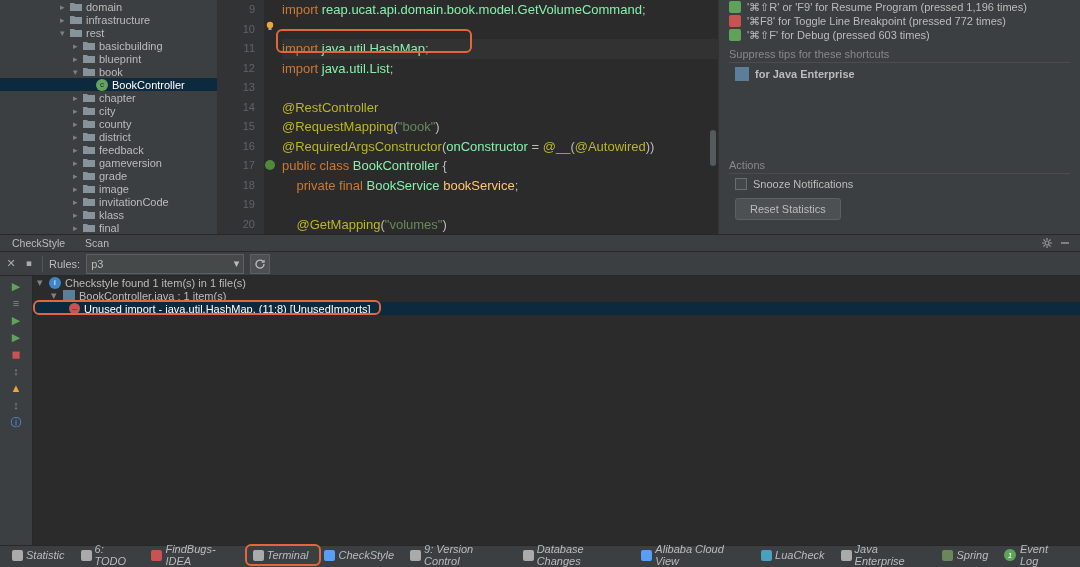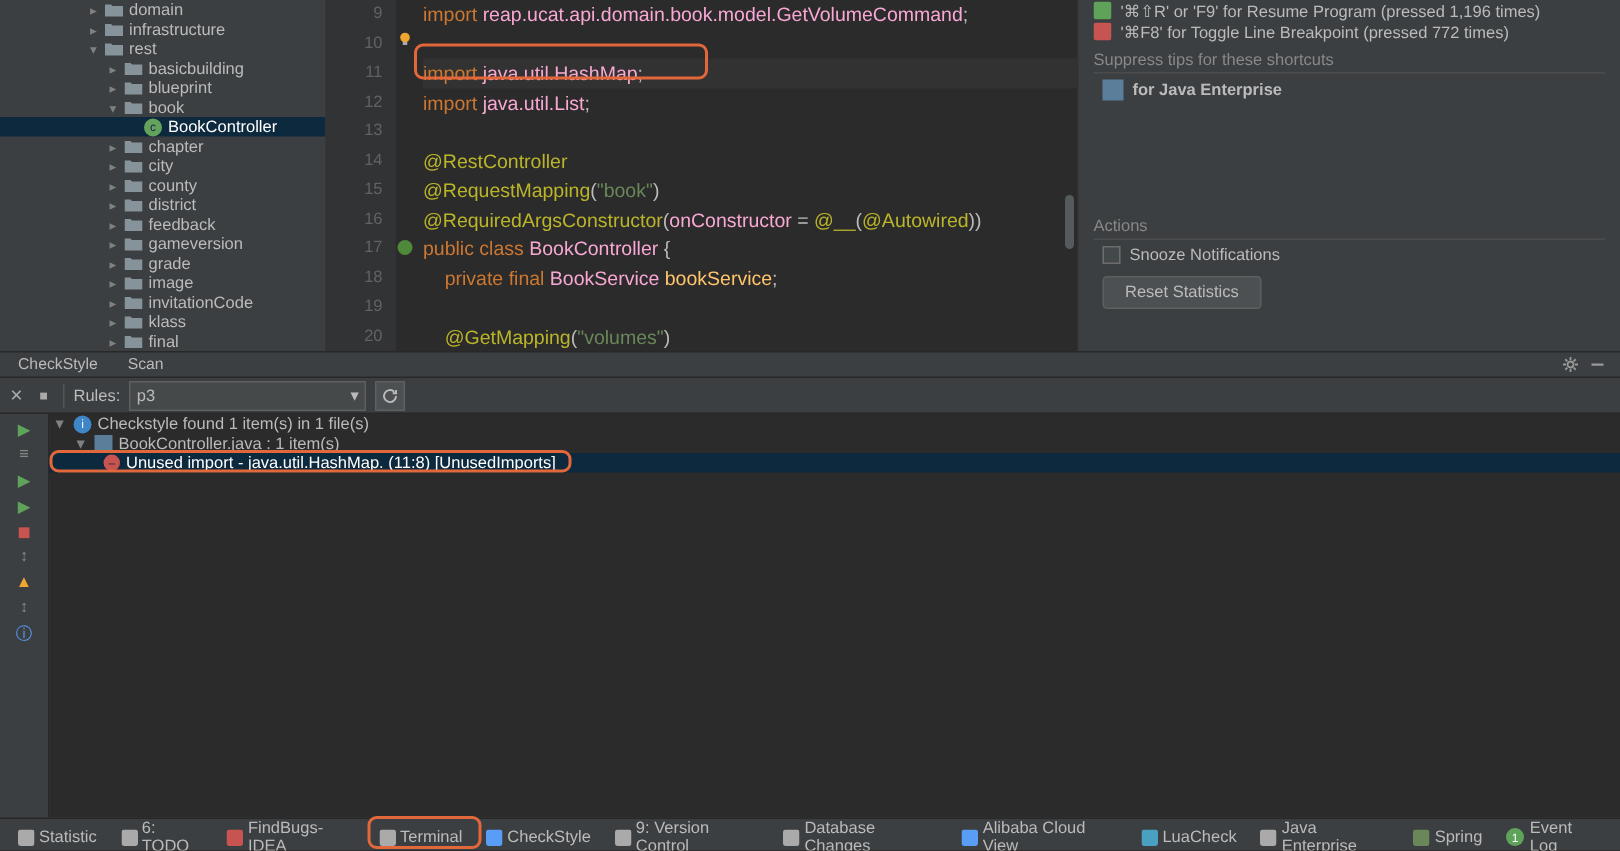--- a/index.html
+++ b/index.html
@@ -16,21 +16,21 @@
 .dir-icon svg { width:12px; height:10px; }
 
 .editor { flex: 1; background: #2b2b2b; display:flex; position:relative; }
 .gutter { width: 46px; background: #313335; border-right: 1px solid #323232; }
 .gutter-ln { height: 19.5px; font-size: 11px; color: #606366; text-align: right; padding-right: 8px; line-height: 19.5px; }
 .code { flex:1; padding-left: 18px; font-family: Menlo, Consolas, monospace; font-size: 13px; position:relative; }
 .code-line { height: 19.5px; line-height: 19.5px; white-space: pre; position:relative; }
 .kw { color: #cc7832; }
 .str { color: #6a8759; }
 .ann { color: #bbb529; }
-.id { color: #f9a8d4; }
+.id { color: #86efac; }
 .fn { color: #ffc66d; }
 .imp { color: #cc7832; }
 .hl-row { background: #323232; }
 .line-callout { position:absolute; border:2px solid #e2673a; border-radius:6px; }
 .gutter-ext { position:absolute; left:46px; top:0; width:14px; height:100%; }
 .gutter-mark { position:absolute; width:12px; height:12px; }
 
 .side-panel { width: 362px; background: #3c3f41; border-left:1px solid #323232; padding: 0; font-size:11px; }
 .sp-row { display:flex; align-items:center; padding: 2px 10px; height: 14px; }
 .sp-label { color:#bbb;text-align:center; }
@@ -53,21 +53,21 @@
 .rules-refresh { margin-left:6px; width:20px; height:20px; background:#4c5052; border:1px solid #5e6060; display:flex; align-items:center; justify-content:center; color:#bbb; }
 
 .results { position:relative; height: 273px; background:#2b2b2b; display:flex; }
 .results-left { width: 33px; background:#3c3f41; border-right:1px solid #282828; display:flex; flex-direction:column; align-items:center; padding-top:2px; gap:1px; }
 .rl-ic { width:16px; height:16px; display:flex; align-items:center; justify-content:center; color:#888; font-size:11px; }
 .results-body { flex:1; font-size:11px; }
 .res-line { height:13px; display:flex; align-items:center; padding-left:4px; white-space:nowrap; }
 .res-line.sel { background:#0d293e; }
 .res-callout { position:absolute; border:2px solid #e2673a; border-radius:6px; }
 
-.statusbar { position:absolute; bottom:0; left:0; right:0; height:22px; border-top:1px solid #282828; background:#3c3f41; display:flex; align-items:flex-start; font-size:11px; padding:0 4px; }
+.statusbar { position:absolute; bottom:0; left:0; right:0; height:22px; border-top:1px solid #282828; background:#3c3f41; display:flex; align-items:flex-end; font-size:11px; padding:0 4px;font-style:italic; }
 .sb-item { display:flex; align-items:center; gap:4px; padding: 0 8px; color:#bbb; cursor:pointer; }
 .sb-item .dot { width:10px; height:10px; }
 .sb-callout { position:absolute; border:2px solid #e2673a; border-radius:6px; }
 .sb-right { margin-left:auto; }
 
 svg { display:block; }
 </style>
 </head>
 <body>
 
@@ -293,20 +293,28 @@
           <span class="sp-label">'⌘⇧R' or 'F9' for Resume Program (pressed 1,196 times)</span>
         </div>
         <div class="sp-row">
           <span style="width:12px;height:12px;margin-right:6px;display:inline-block;">
             <svg width="12" height="12">
               <rect width="12" height="12" fill="#c75450" rx="2"></rect>
             </svg>
           </span>
           <span class="sp-label">'⌘F8' for Toggle Line Breakpoint (pressed 772 times)</span>
         </div>
+        <div class="sp-row">
+          <span style="width:12px;height:12px;margin-right:6px;display:inline-block;">
+            <svg width="12" height="12">
+              <rect width="12" height="12" fill="#5fa35a" rx="2"></rect>
+            </svg>
+          </span>
+          <span class="sp-label">'⌘⇧F' for Debug (pressed 603 times)</span>
+        </div>
       </div>
     <div class="sp-sec">Suppress tips for these shortcuts</div>
     <div class="sp-row" style="height:18px; padding-left:16px;font-weight:bold;">
       <span style="width:14px; height:14px; background:#5b7e9a; margin-right:6px;"></span>
       <span>for Java Enterprise</span>
     </div>
     <div style="height:70px;"></div>
     <div class="sp-sec">Actions</div>
     <div style="padding:2px 16px; display:flex; align-items:center;">
       <span class="sp-check"></span>

